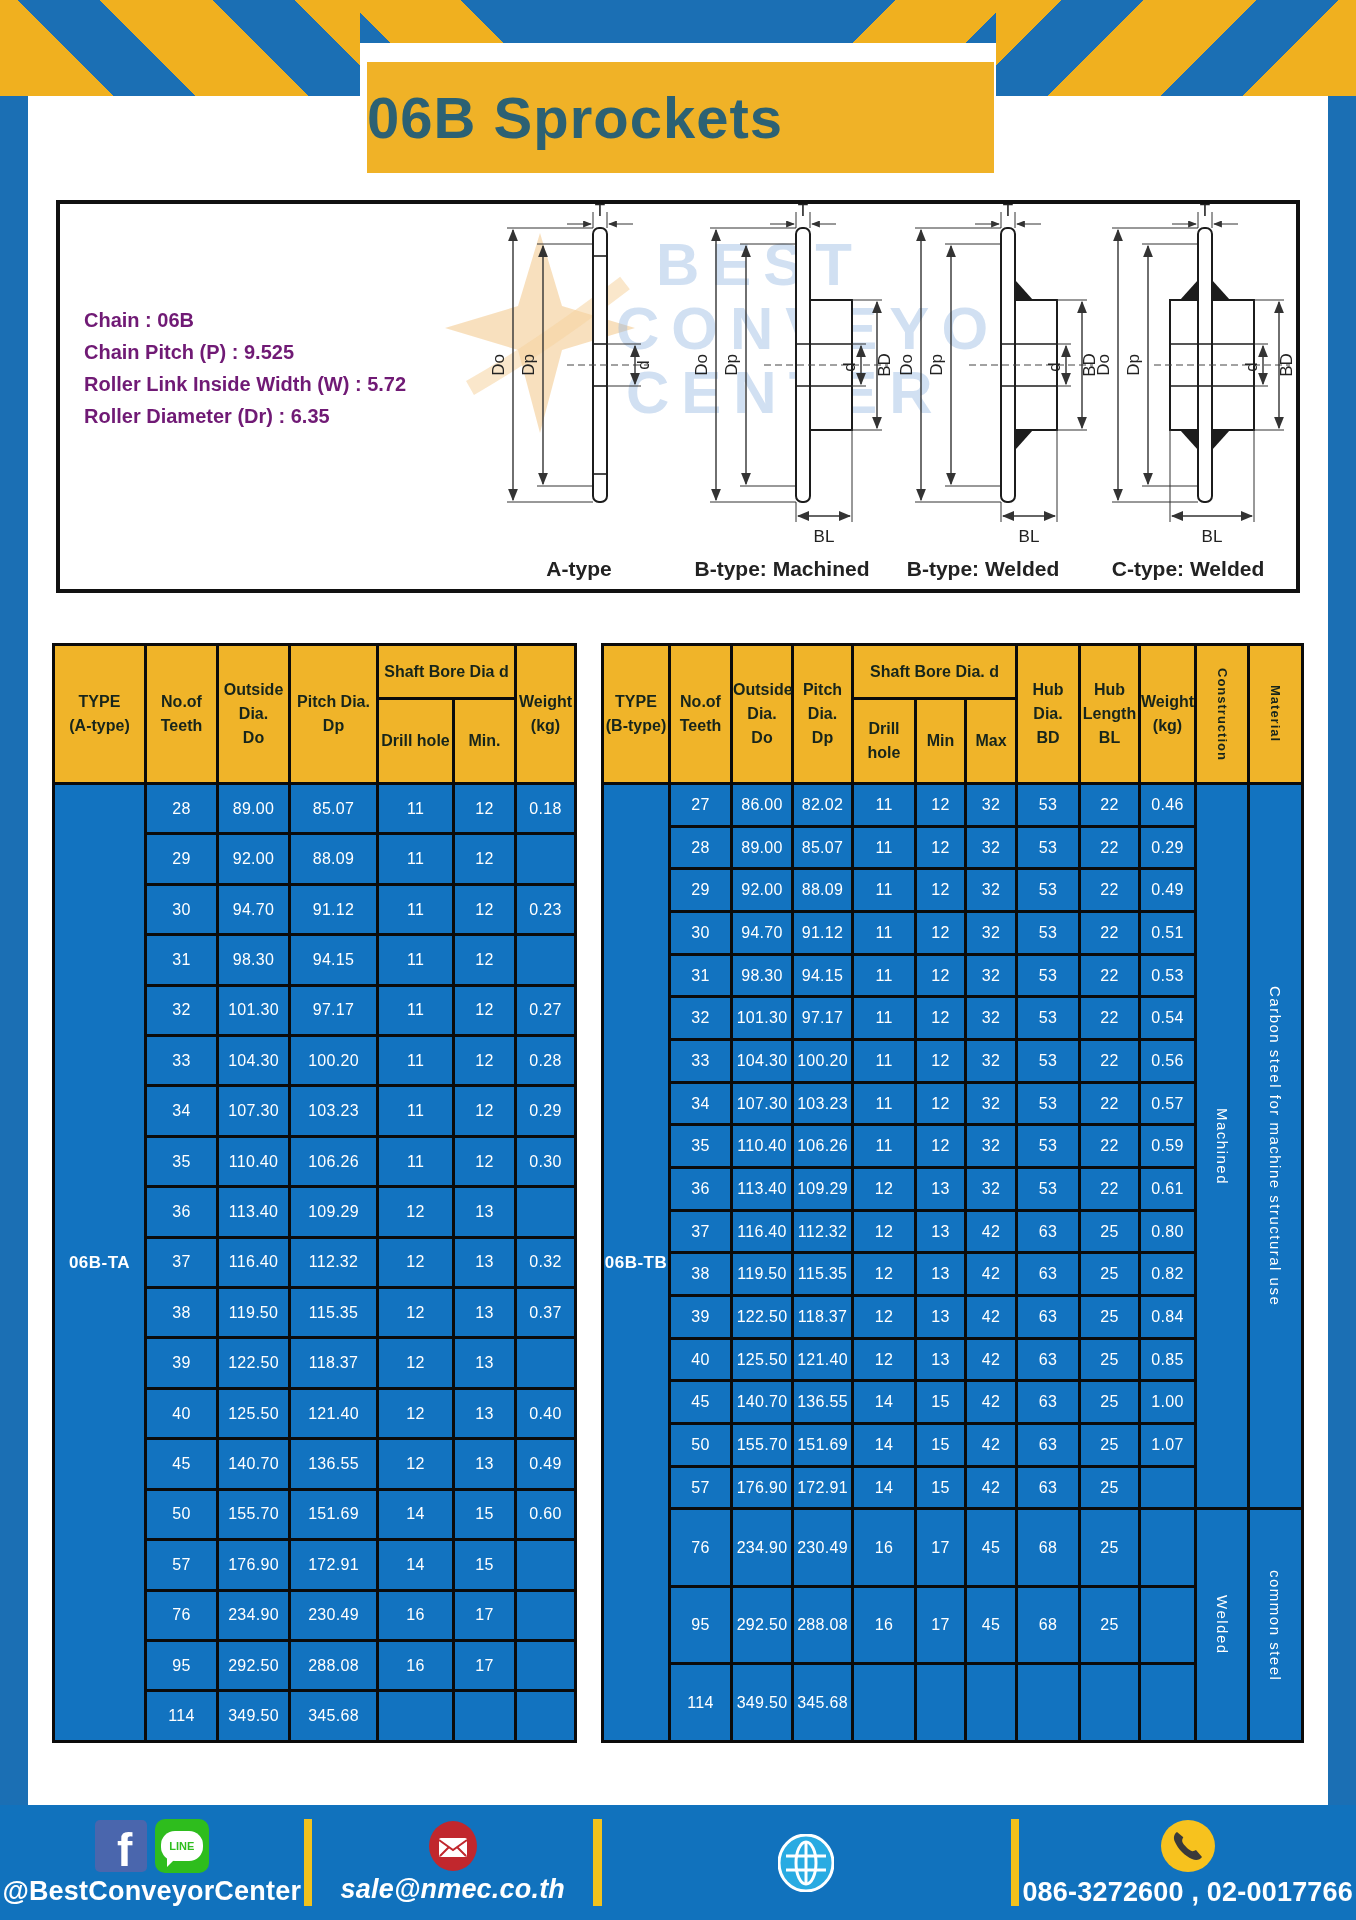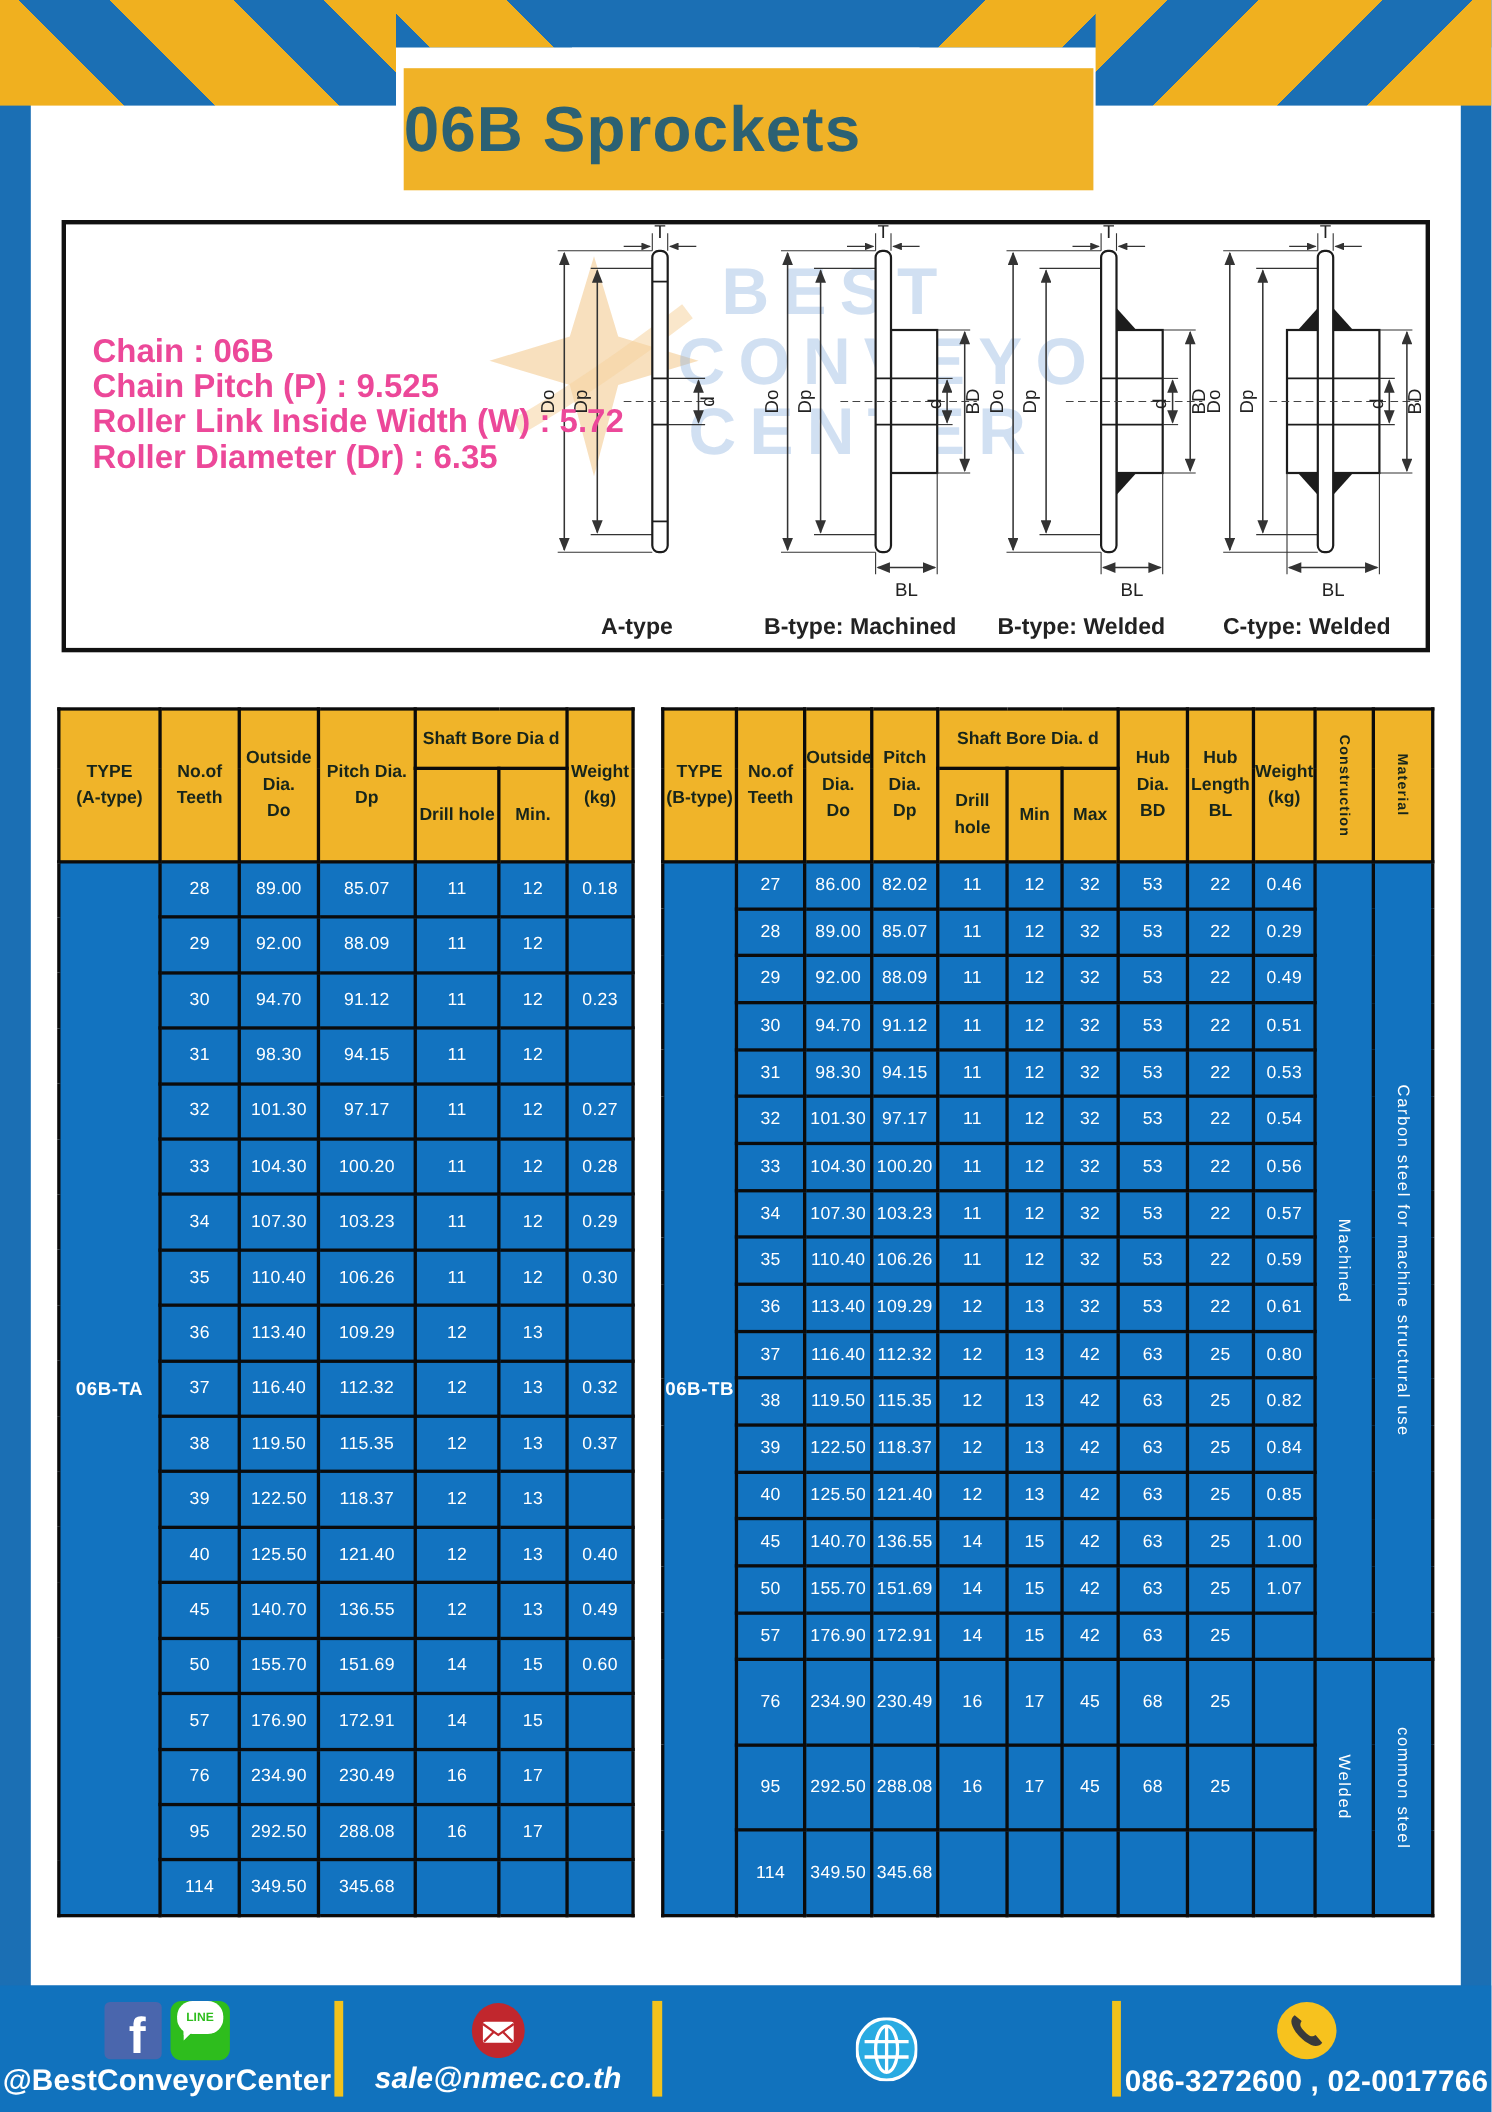--- a/index.html
+++ b/index.html
@@ -14,21 +14,21 @@
   .stripes.r1{left:836px;width:520px;height:43px;background:repeating-linear-gradient(-45deg,#f0b01f 0 80px,#1b6fb4 80px 138px);}
   .stripes.r2{left:996px;width:360px;height:96px;background:repeating-linear-gradient(-45deg,#f0b01f 0 80px,#1b6fb4 80px 138px);}
   
   .title-box{position:absolute;left:367px;top:62px;width:627px;height:111px;background:#f0b227;
     display:flex;align-items:center;justify-content:flex-start;}
   .title-box span{font-size:58px;font-weight:bold;color:#2c6173;letter-spacing:1px;}
   
   .spec-panel{position:absolute;left:56px;top:200px;width:1244px;height:393px;background:#fff;
     border:4px solid #111;box-sizing:border-box;}
   .specs{position:absolute;left:24px;top:100px;z-index:3;}
-  .specs div{font-size:30px;font-weight:bold;color:#ec4899;line-height:32px;}
+  .specs div{font-size:20px;font-weight:bold;color:#701a75;line-height:32px;}
   .wm-text{position:absolute;z-index:1;font-weight:bold;font-size:60px;letter-spacing:12px;
     color:rgba(139,178,222,0.40);white-space:nowrap;}
   .wm-star{position:absolute;left:380px;top:24px;z-index:1;}
   .draw-svg{position:absolute;left:0;top:0;z-index:2;}
   .draw-svg text{font-family:"Liberation Sans",sans-serif;fill:#222;}
   .dim{stroke:#333;stroke-width:1.4;marker-start:url(#ar);marker-end:url(#ar);}
   .ext{stroke:#333;stroke-width:1;}
   .shape{fill:#fff;stroke:#1c1c1c;stroke-width:2;}
   .inner{stroke:#1c1c1c;stroke-width:1.6;}
   .cline{stroke:#444;stroke-width:1;stroke-dasharray:7 4;}
@@ -48,21 +48,21 @@
   
   .footer{position:absolute;left:0;top:1805px;width:1356px;height:115px;background:#1172bd;
     display:flex;align-items:stretch;}
   .f-sec{display:flex;flex-direction:column;align-items:center;justify-content:center;gap:3px;}
   .f-sec .icons{display:flex;gap:8px;align-items:center;}
   .f-sec .f-label{color:#fff;font-weight:bold;font-size:27px;letter-spacing:.2px;white-space:nowrap;}
   .f-div{width:9px;background:#f2c21c;margin:14px 0;}
   .s1{width:312px;} .s2{width:289px;font-style:italic;} .s3{width:420px;} .s4{width:346px;}
   .fb-icon{width:52px;height:52px;background:#4a66ad;border-radius:5px;display:flex;align-items:flex-end;justify-content:center;overflow:hidden;}
   .fb-icon span{color:#fff;font-size:46px;font-weight:bold;line-height:44px;margin-right:-8px;}
-  .line-icon{width:54px;height:54px;background:#2ebd1d;border-radius:10px;display:flex;align-items:flex-start;justify-content:center;}
+  .line-icon{width:54px;height:54px;background:#2ebd1d;border-radius:10px;display:flex;align-items:center;justify-content:center;}
   .line-bubble{width:42px;height:30px;background:#fff;border-radius:14px;display:flex;align-items:center;justify-content:center;
     color:#2ebd1d;font-size:11px;font-weight:bold;position:relative;}
   .line-bubble:after{content:"";position:absolute;left:6px;bottom:-6px;border:5px solid transparent;border-top-color:#fff;border-left-color:#fff;}
 </style>
 </head>
 <body>
 
 <div class="canvas">
 
   <div class="band"></div>

